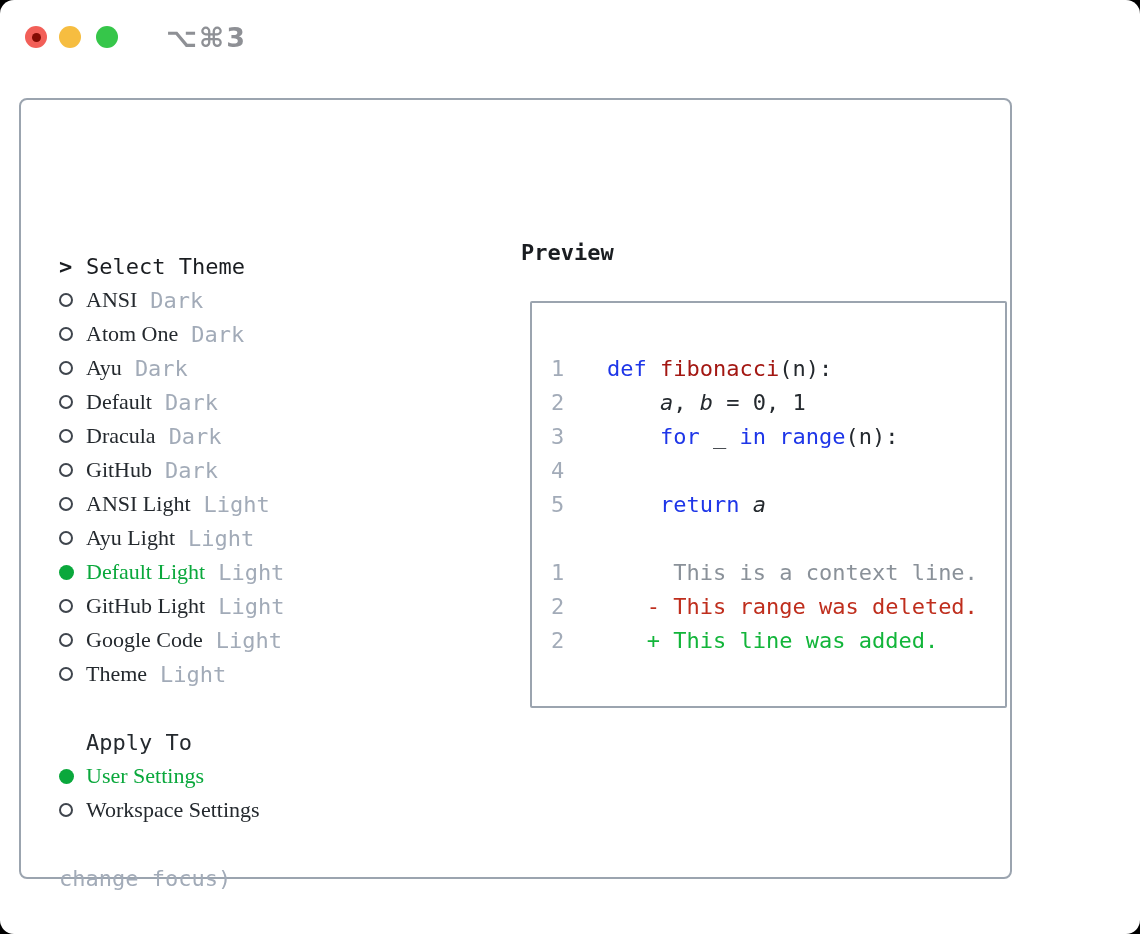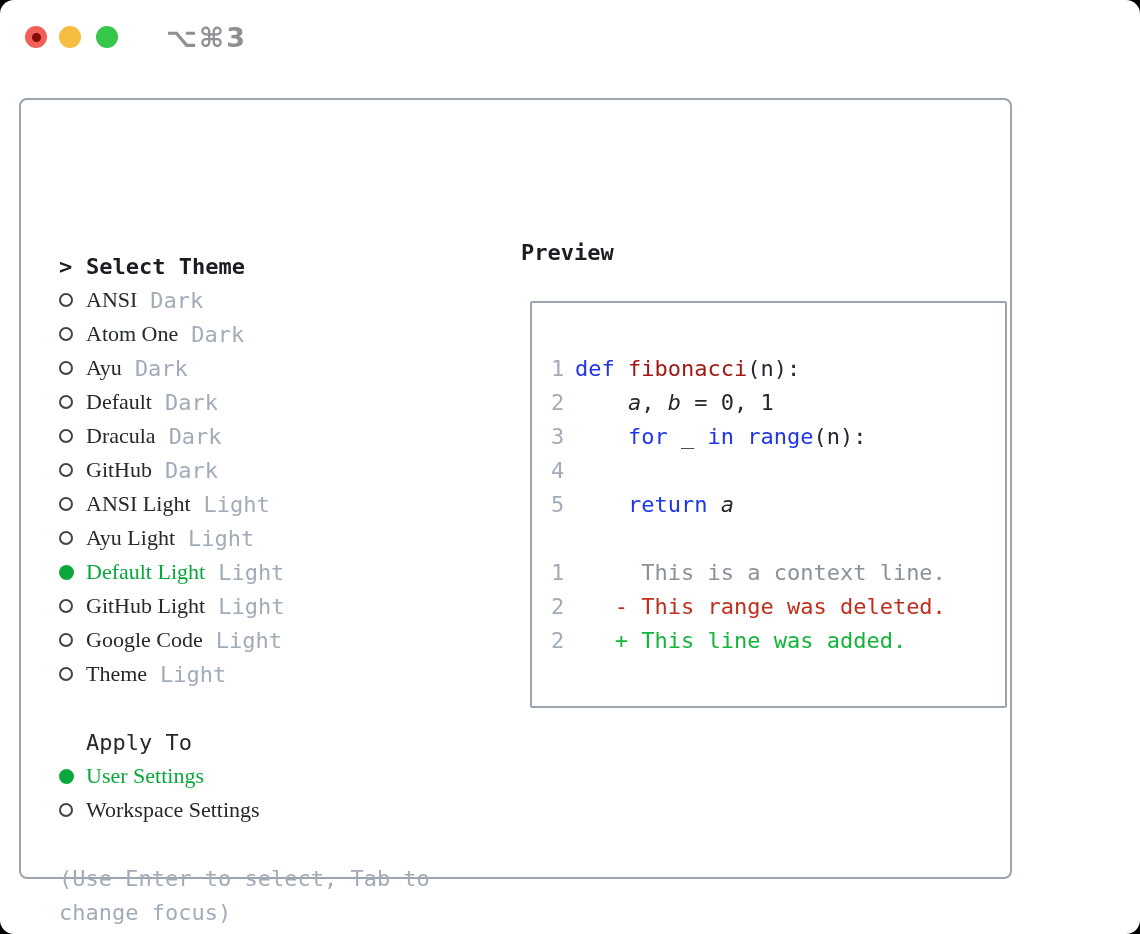--- a/index.html
+++ b/index.html
@@ -15,35 +15,35 @@
   .shortcut{position:absolute;left:166px;top:22px;font-size:27px;font-weight:bold;letter-spacing:2px;color:var(--shortcut);font-family:"DejaVu Sans","Liberation Sans",sans-serif;}
 
   
   .panel{position:absolute;left:19px;top:98px;width:993px;height:781px;box-sizing:border-box;border:2px solid var(--border);border-radius:8px;}
 
   
   .left-col{position:absolute;left:38px;top:149px;width:450px;}
   .row{height:34px;display:flex;align-items:center;font-size:22px;color:var(--text);}
   .slot{width:27px;flex:0 0 27px;display:flex;align-items:center;}
   .prefix{font-weight:bold;color:var(--heading);}
-  .hdr{font-weight:bold;color:var(--heading);}
+  .hdr{font-weight:normal;color:var(--heading);}
   .bullet{width:14px;height:14px;box-sizing:border-box;border:2.5px solid #3f454d;border-radius:50%;}
   .bullet.filled{width:15px;height:15px;border:none;background:var(--green);}
   .name{white-space:pre;font-family:Liberation Serif, serif;}
   .name.sel{color:var(--green);}
   .tag{color:var(--muted);margin-left:13px;white-space:pre;}
   .hint-row{height:34px;display:flex;align-items:center;font-size:22px;color:var(--muted);white-space:pre;}
 
   
   .preview-title{position:absolute;left:500px;top:135px;height:34px;display:flex;align-items:center;font-size:22px;font-weight:bold;color:var(--heading);}
   .preview-box{position:absolute;left:509px;top:201px;width:477px;height:407px;box-sizing:border-box;border:2px solid var(--border);border-radius:2px;}
   .code{padding:48px 0 0 19px;}
   .code .row{height:34px;}
   .ln{width:13px;flex:0 0 13px;margin-right:11px;color:var(--muted);font-size:22px;}
-  .codeline{white-space:pre;font-size:22px;}
+  .codeline{white-space:pre;font-size:22px;margin-left:32px;}
   .seg-kw{color:var(--kw);}
   .seg-fn{color:var(--fn);}
   .seg-pl{color:var(--text);}
   .seg-var{color:var(--text);font-style:italic;}
   .seg-ctx{color:var(--ctx);}
   .seg-del{color:var(--del);}
   .seg-add{color:var(--add);}
 </style>
 </head>
 <body>
@@ -164,21 +164,20 @@
           </div>
           <div class="row">
             <span class="slot">
               <span class="bullet"></span>
             </span>
             <span class="name">Workspace Settings</span>
           </div>
         </div>
       <div class="row"></div>
       <div id="hint">
-          <div class="hint-row">(Use Enter to select, Tab to</div>
           <div class="hint-row">change focus)</div>
         </div>
     </div>
 
     <div class="preview-title">Preview</div>
     <div class="preview-box">
       <div class="code" id="code">
           <div class="row">
             <span class="ln">1</span>
             <span class="codeline"><span class="seg-kw">def</span><span class="seg-pl"> </span><span class="seg-fn">fibonacci</span><span class="seg-pl">(n):</span></span>

